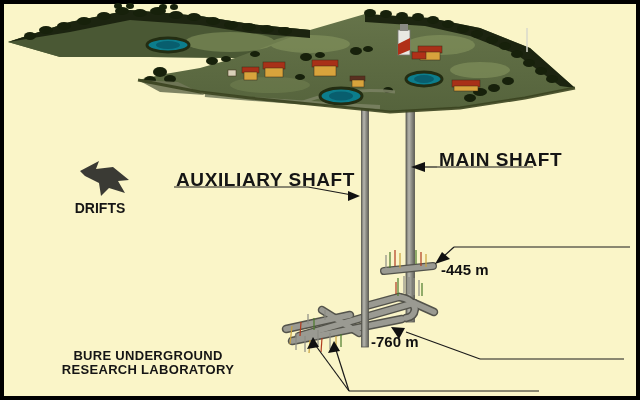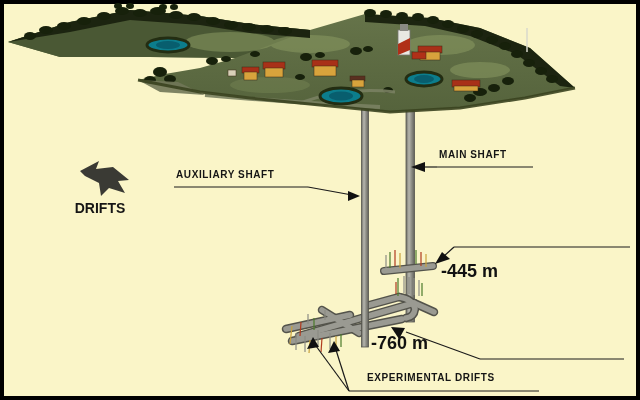--- a/index.html
+++ b/index.html
@@ -3,25 +3,25 @@
 <meta charset="utf-8">
 <style>
   html,body{margin:0;padding:0;background:#222;}
   #stage{
     position:relative;width:640px;height:400px;overflow:hidden;
     background:#FAF5C8;box-shadow:inset 0 0 0 4px #000;
     font-family:"Liberation Sans", sans-serif;
   }
   #art{position:absolute;left:0;top:0;z-index:1;}
   .callout{
-    position:absolute;z-index:2;font-weight:bold;font-size:10px;
+    position:absolute;z-index:2;font-weight:bold;font-size:19px;
     letter-spacing:.6px;color:#151515;white-space:nowrap;
   }
   .depth{
-    position:absolute;z-index:2;font-weight:bold;font-size:18px;
+    position:absolute;z-index:2;font-weight:bold;font-size:15px;
     color:#111;white-space:nowrap;
   }
   .caption{
     position:absolute;z-index:2;font-weight:bold;font-size:13px;
     line-height:14px;text-align:center;letter-spacing:.3px;color:#151515;
   }
   .compass-label{
     position:absolute;z-index:2;font-weight:bold;font-size:14px;
     text-align:center;color:#151515;
   }
@@ -269,18 +269,21 @@
   <div class="callout" style="left:176px;top:169px">AUXILIARY SHAFT</div>
 
   <div class="callout" style="left:439px;top:149px">MAIN SHAFT</div>
 
 
   <div class="depth" style="left:441px;top:261px">-445 m</div>
 
 
   <div class="depth" style="left:371px;top:333px">-760 m</div>
 
-  <div class="callout" style="left:367px;top:372px">EXPERIMENTAL DRIFTS</div>
 
   <div class="compass-label" style="left:69px;top:200px;width:62px">DRIFTS</div>
 
+  <div class="caption" style="left:40px;top:349px;width:216px">
+    <div>BURE UNDERGROUND</div>
+    <div>RESEARCH LABORATORY</div>
+  </div>
 
 </div>
 
 </body></html>

